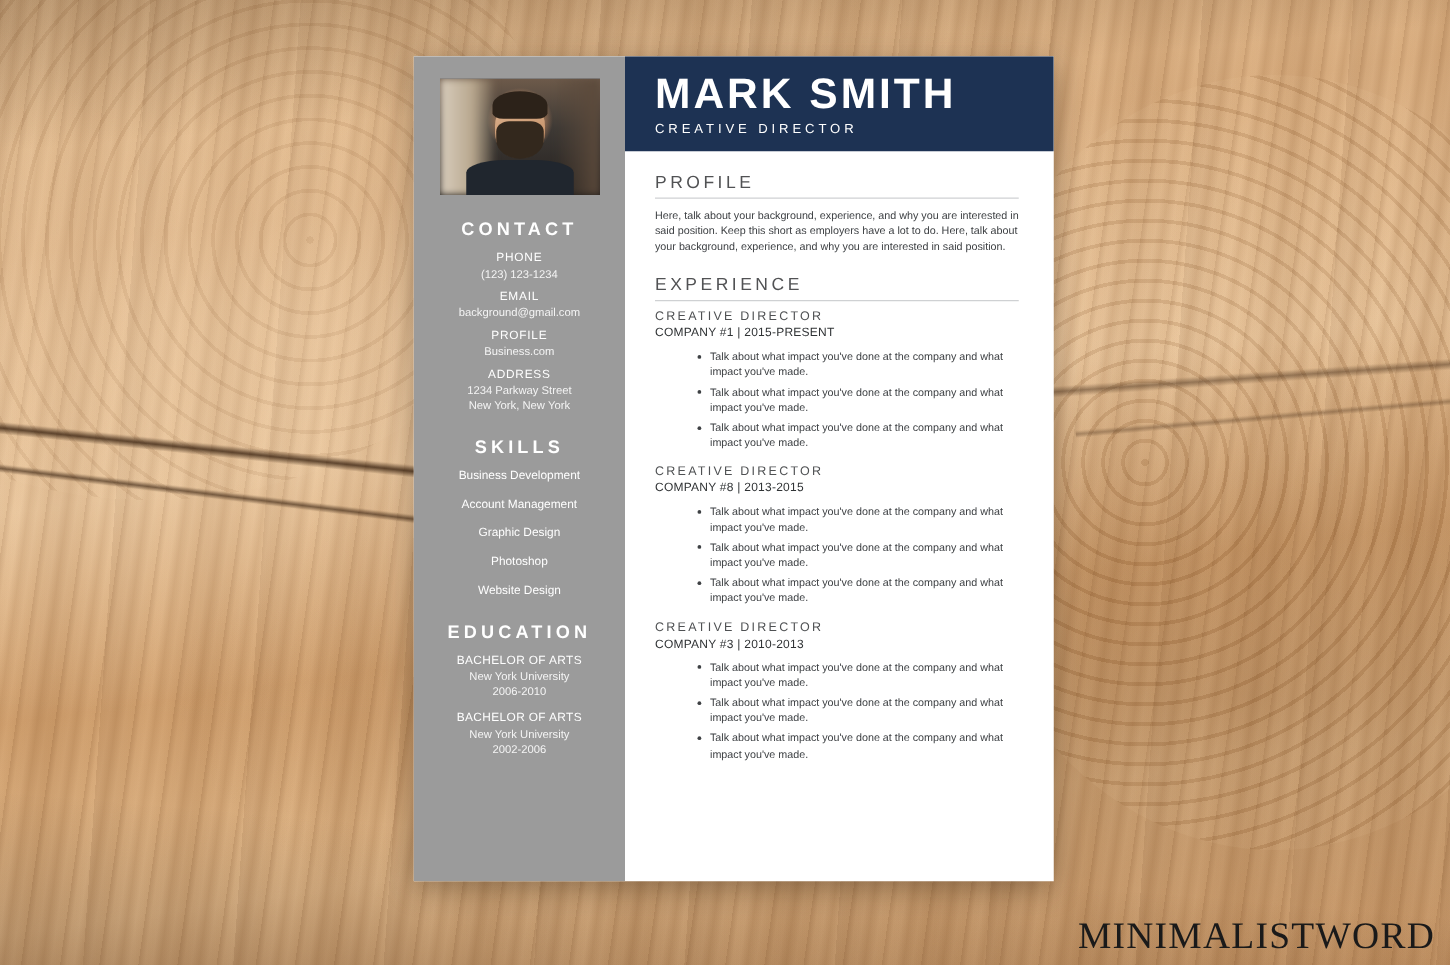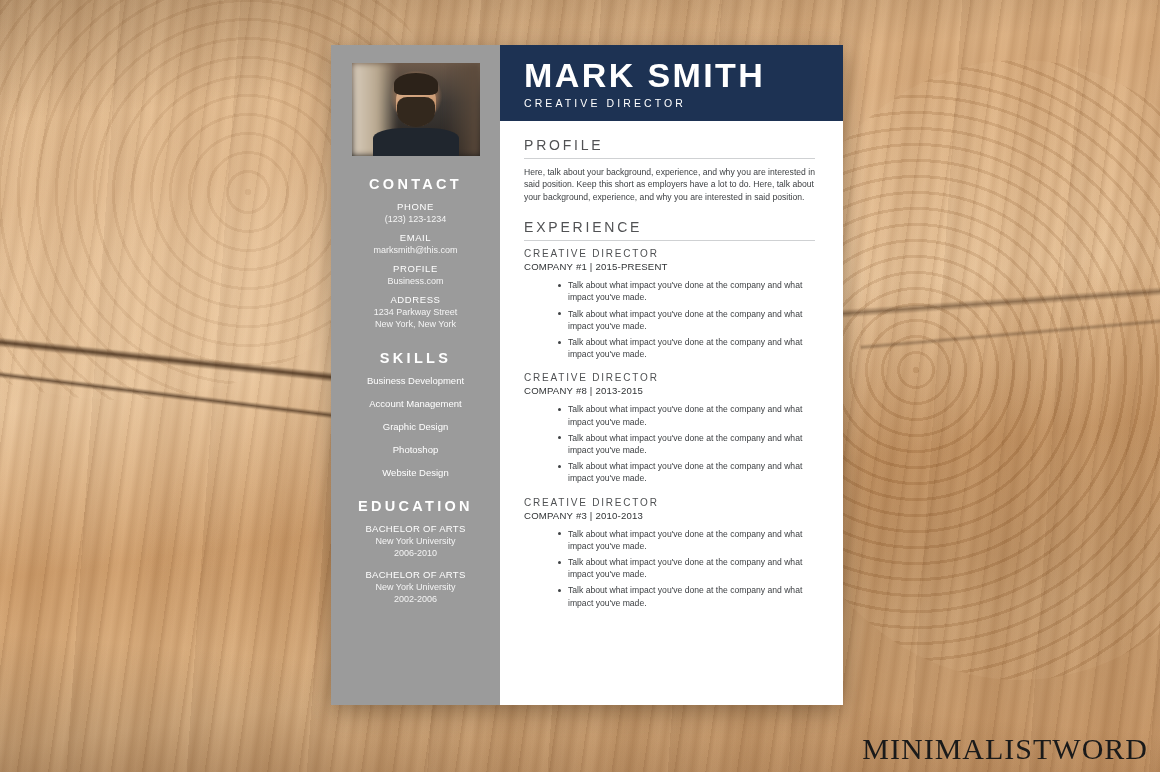--- a/index.html
+++ b/index.html
@@ -353,21 +353,21 @@
       <div class="side-section">
         <h2 class="side-title">CONTACT</h2>
 
         <div>
           <p class="side-label">PHONE</p>
           <p class="side-value">(123) 123-1234</p>
         </div>
 
         <div>
           <p class="side-label">EMAIL</p>
-          <p class="side-value">marksmith@this.com</p>
+          <p class="side-value">background@gmail.com</p>
         </div>
 
         <div>
           <p class="side-label">PROFILE</p>
           <p class="side-value">Business.com</p>
         </div>
 
         <div>
           <p class="side-label">ADDRESS</p>
           <p class="side-value">1234 Parkway Street</p>

